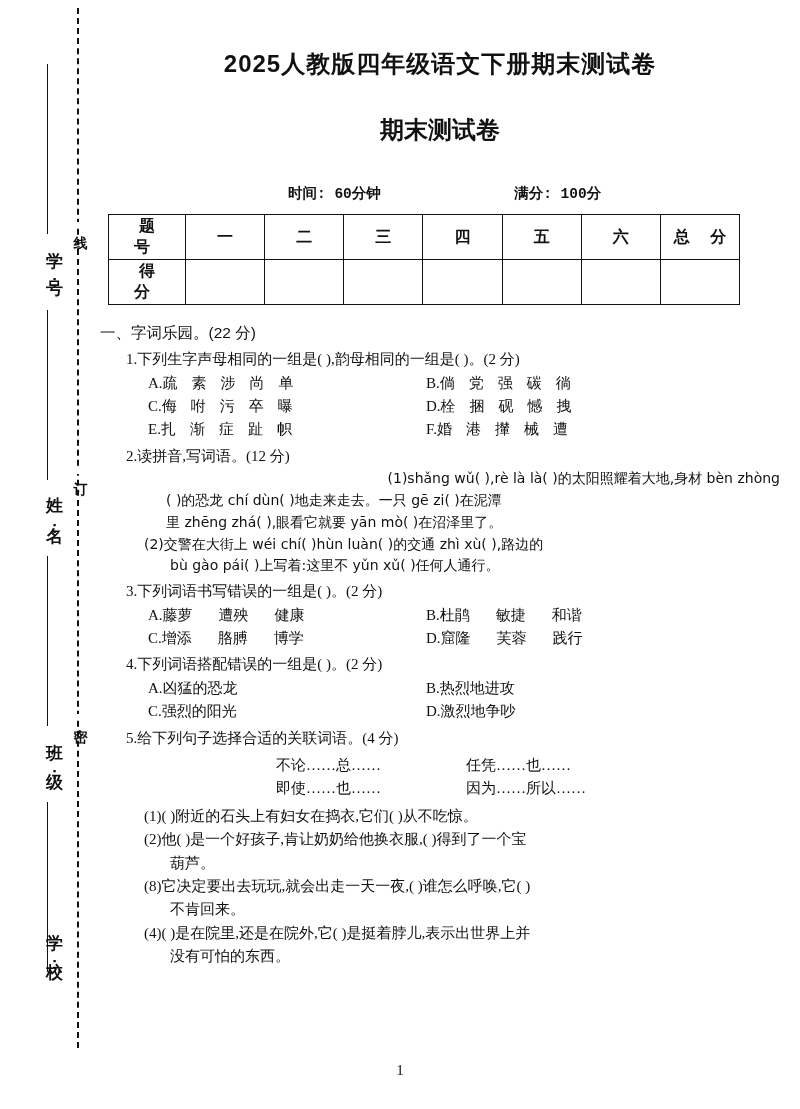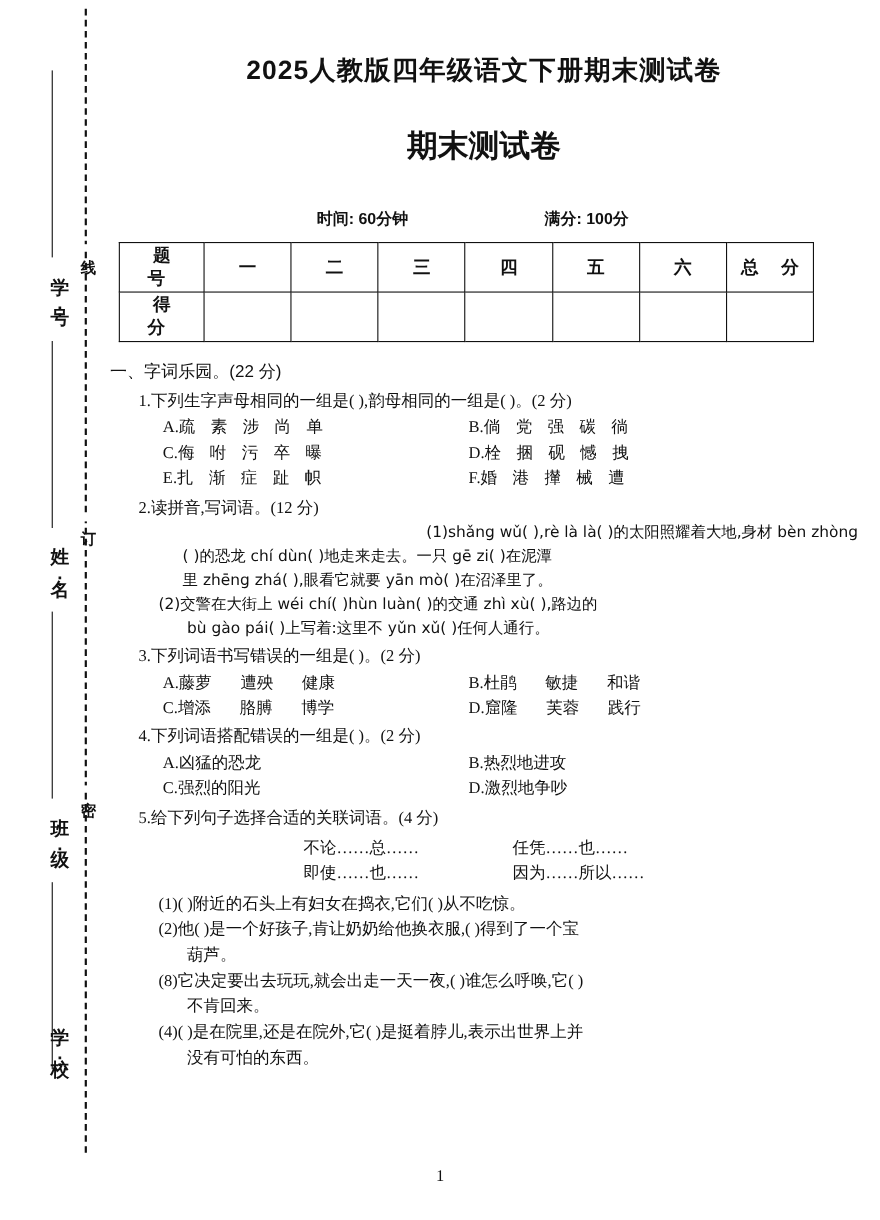--- a/index.html
+++ b/index.html
@@ -76,32 +76,32 @@
     text-align: center;
     font-size: 24px;
     font-weight: bold;
     letter-spacing: 1px;
     margin-top: 48px;
     font-family: "Liberation Sans", "DejaVu Sans", sans-serif;
     white-space: nowrap;
   }
   #sub-title {
     text-align: center;
-    font-size: 28px;
+    font-size: 24px;
     font-weight: bold;
     margin-top: 34px;
     font-family: "Liberation Sans", "DejaVu Sans", sans-serif;
   }
 
   #meta-row {
     margin-top: 38px;
     padding-left: 188px;
     font-size: 14.5px;
     font-weight: bold;
-    font-family: Liberation Sans, sans-serif;
+    font-family: Liberation Mono, monospace;
   }
   #meta-row .meta-item { display: inline-block; }
   #meta-row .meta-gap { display: inline-block; width: 116px; }
 
   
   #score-table {
     margin-top: 11px;
     margin-left: 8px;
     border-collapse: collapse;
     width: 632px;

